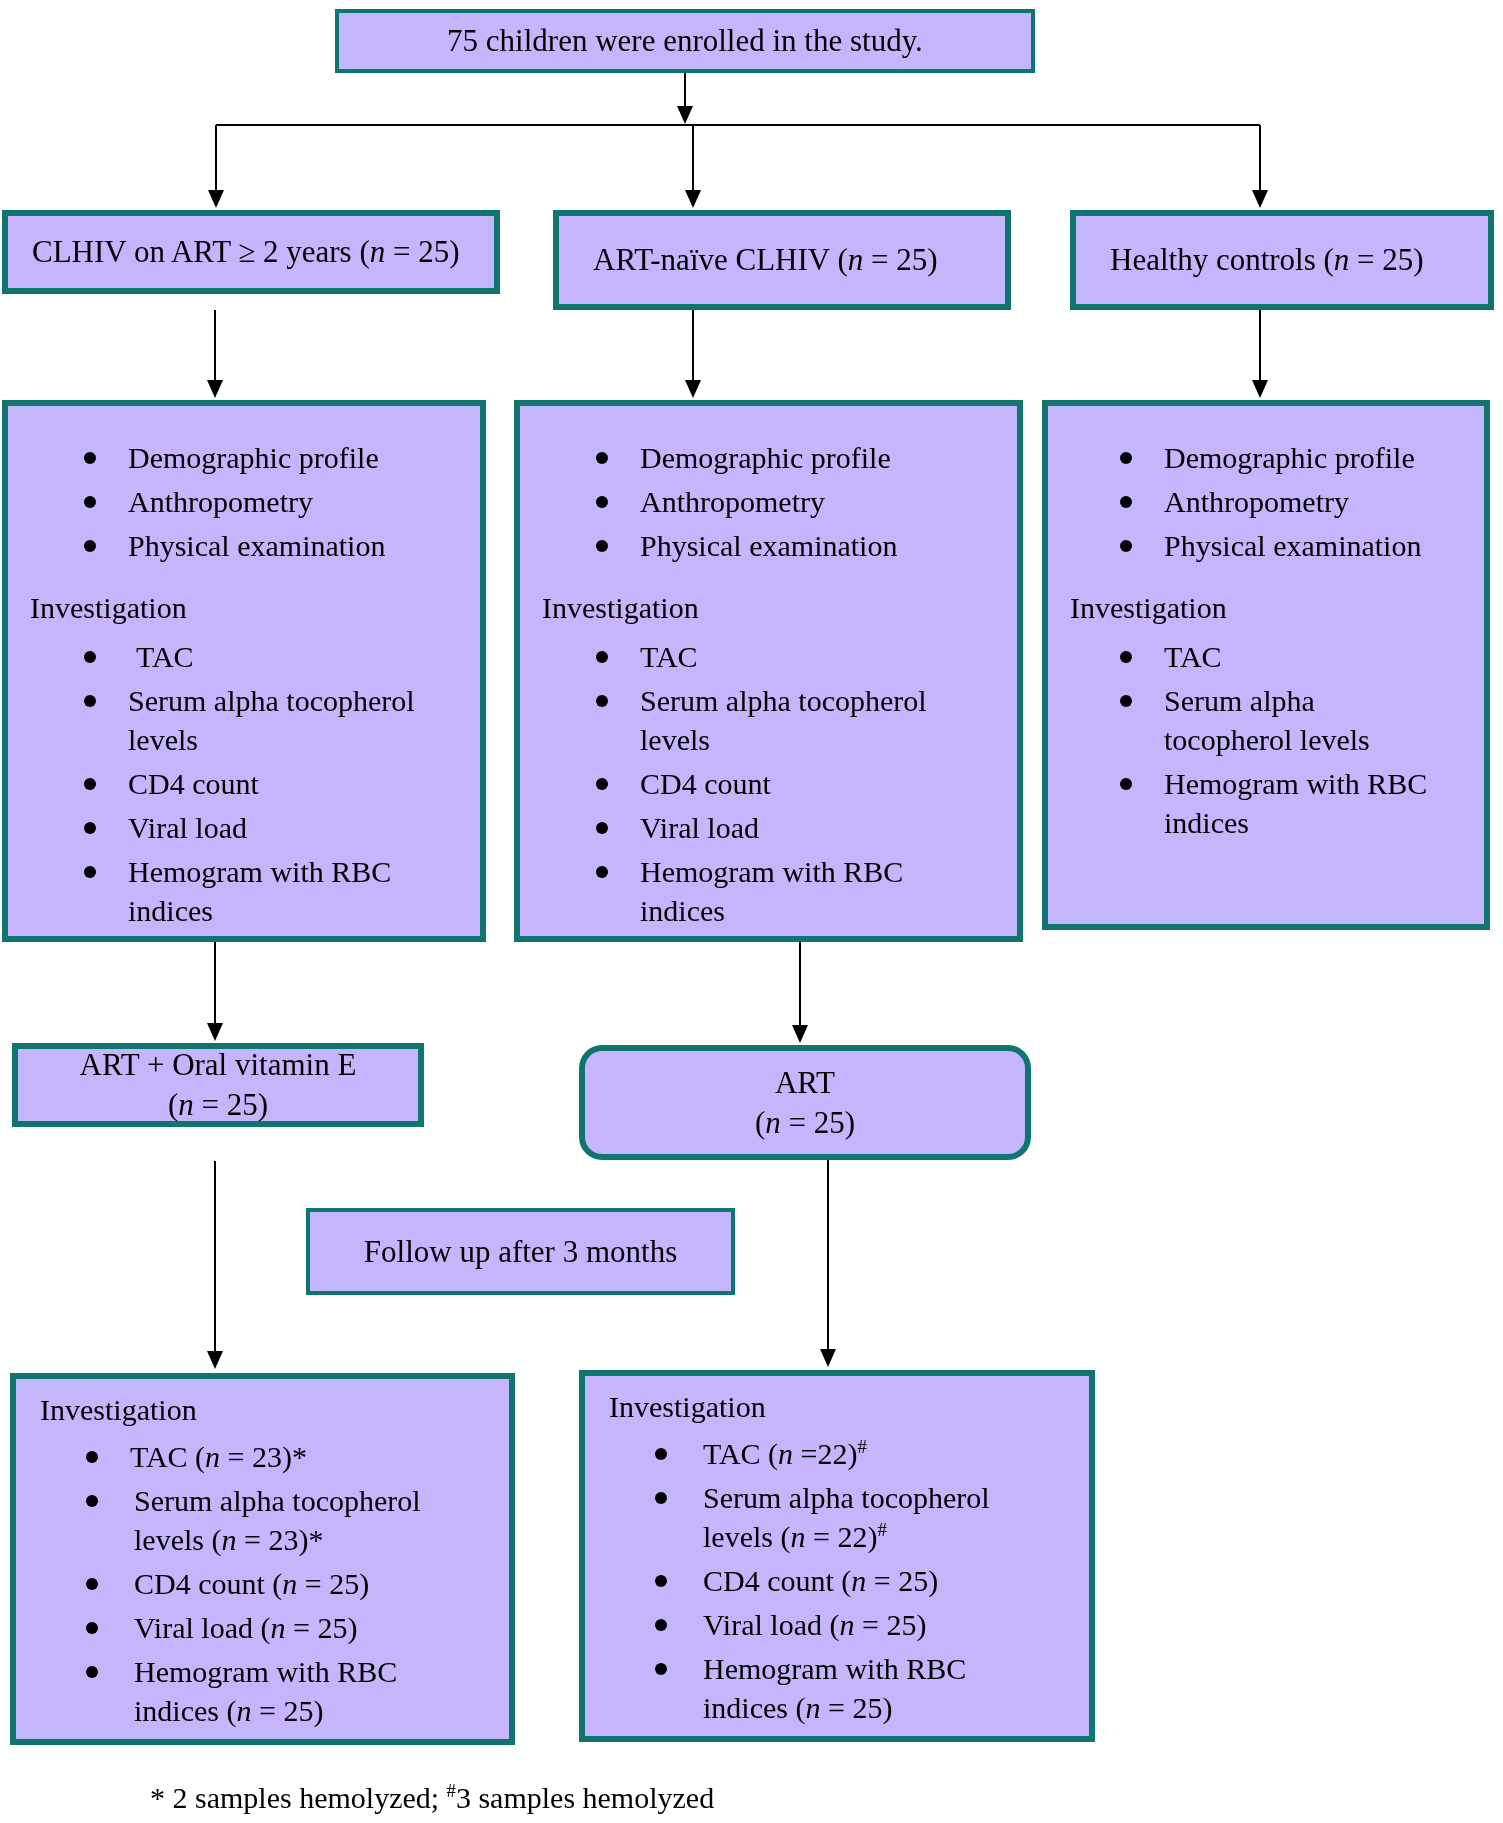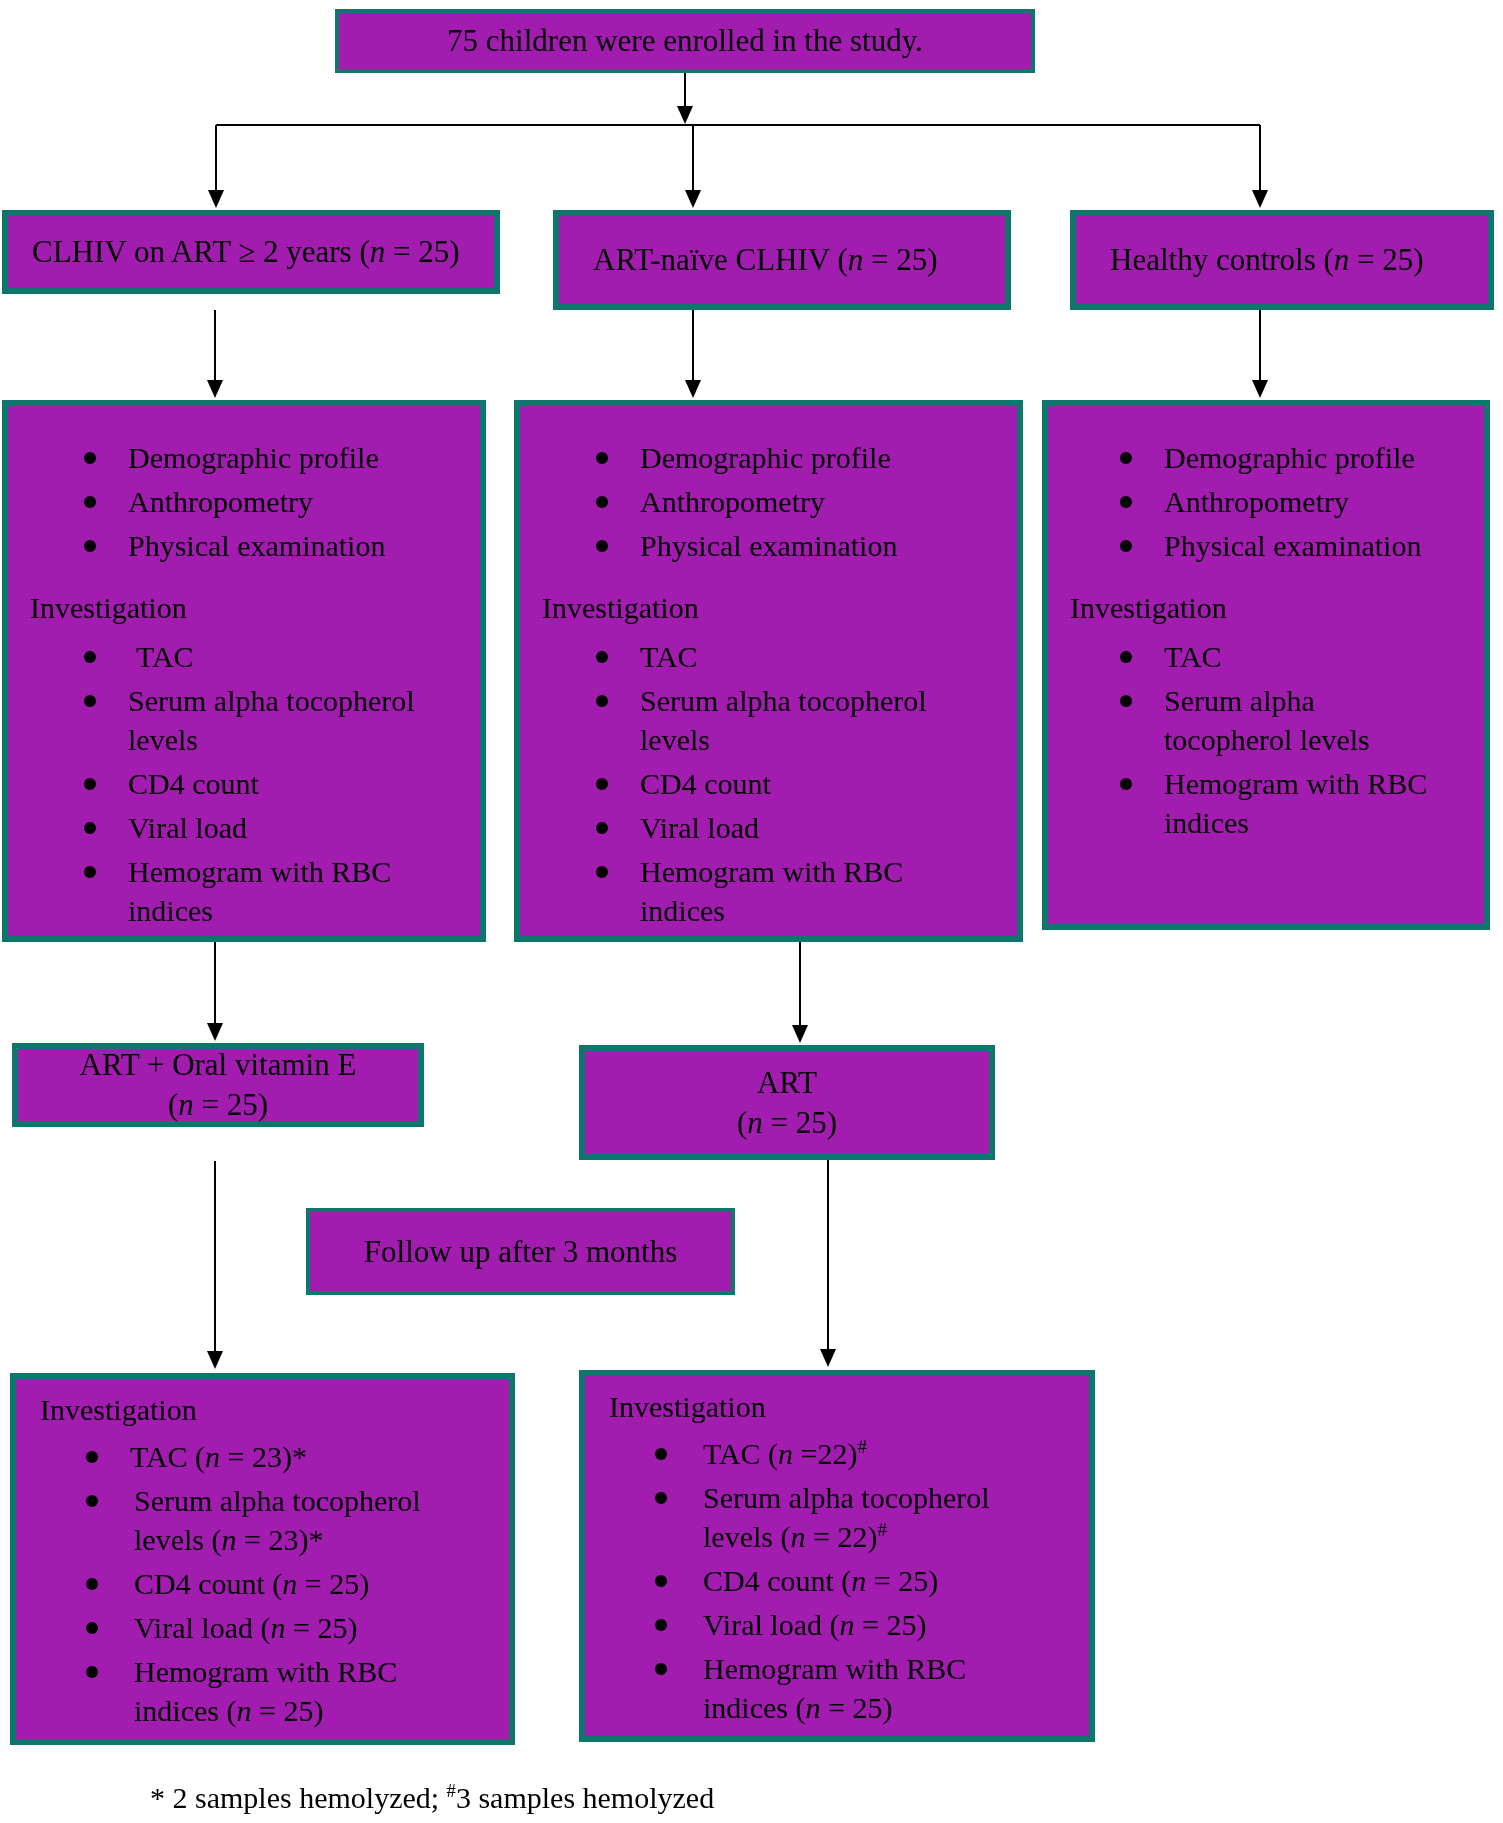--- a/index.html
+++ b/index.html
@@ -1,20 +1,20 @@
 <!DOCTYPE html>
 <html><head>
 <meta charset="utf-8">
 <style>
   html,body{margin:0;padding:0;background:#fff;}
   .canvas{
     position:relative;width:1503px;height:1823px;background:#ffffff;
     font-family:"Liberation Serif","DejaVu Serif",serif;color:#000;overflow:hidden;
   }
-  .box{position:absolute;box-sizing:border-box;border:6px solid #0f766e;background:#a21caf;}
+  .box{position:absolute;box-sizing:border-box;border:6px solid #0f766e;background:#c4b5fd;}
   .b4{border-width:4px;}
   .vcenter{display:flex;flex-direction:column;justify-content:center;}
   .hcenter{align-items:center;text-align:center;}
   .label{font-size:31px;line-height:40px;white-space:pre-line;}
   .pad-l{padding-left:24px;}
   .pad-l2{padding-left:34px;}
   svg.connectors{position:absolute;left:0;top:0;pointer-events:none;}
   .inv-pad{padding-top:32px;}
   .inv-h{font-size:30px;line-height:38px;margin:24px 0 10px 22px;}
   .fu-h{font-size:30px;line-height:38px;margin:12px 0 8px 24px;}
@@ -180,21 +180,21 @@
         <span class="dot"></span>
         <span class="txt">Hemogram with RBC
 indices</span>
       </div>
   </div>
 
   <div class="box vcenter hcenter" style="left:12px;top:1043px;width:412px;height:84px;">
     <span class="label">ART + Oral vitamin E</span>
     <span class="label">(<i>n</i> = 25)</span>
   </div>
-  <div class="box vcenter hcenter" style="left:579px;top:1045px;width:416px;height:115px;">
+  <div class="box vcenter hcenter" style="left:579px;top:1045px;width:452px;height:115px;border-radius:23px;">
     <span class="label">ART</span>
     <span class="label">(<i>n</i> = 25)</span>
   </div>
 
   <div class="box b4 vcenter hcenter" style="left:306px;top:1208px;width:429px;height:87px;">
     <span class="label">Follow up after 3 months</span>
   </div>
 
   <div class="box ind-c" style="left:10px;top:1373px;width:505px;height:372px;">
     <div class="fu-h">Investigation</div>

